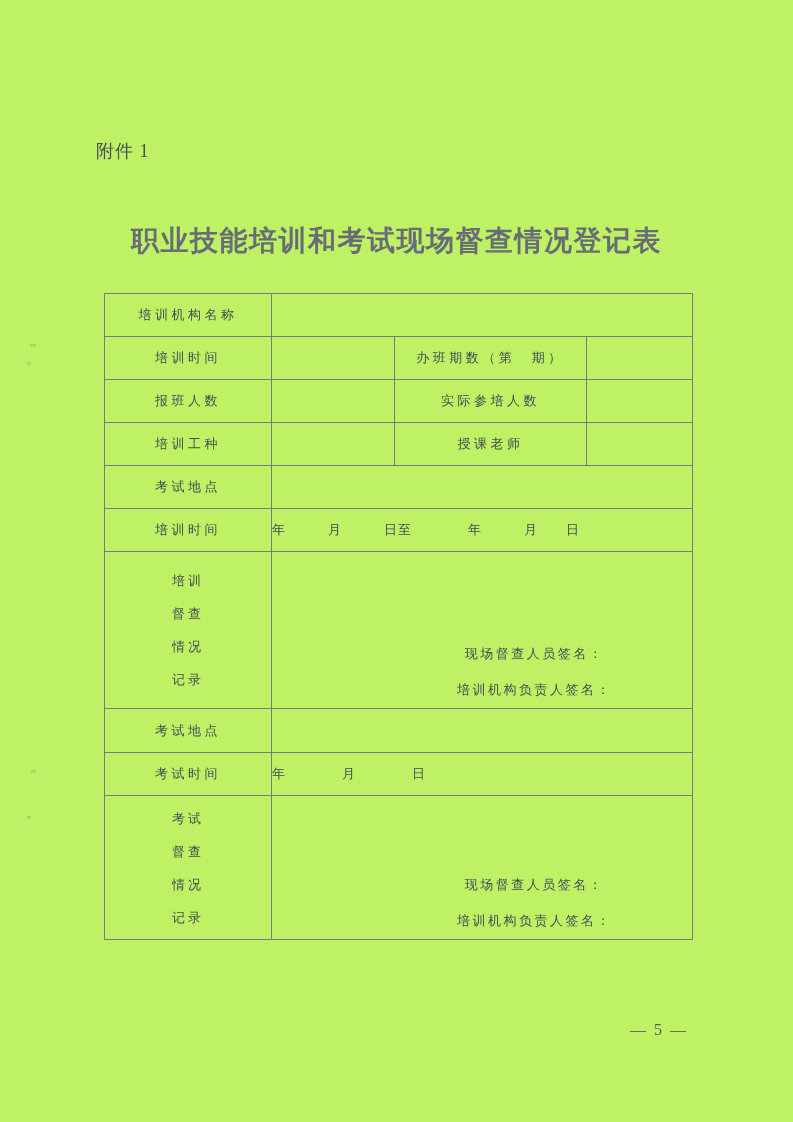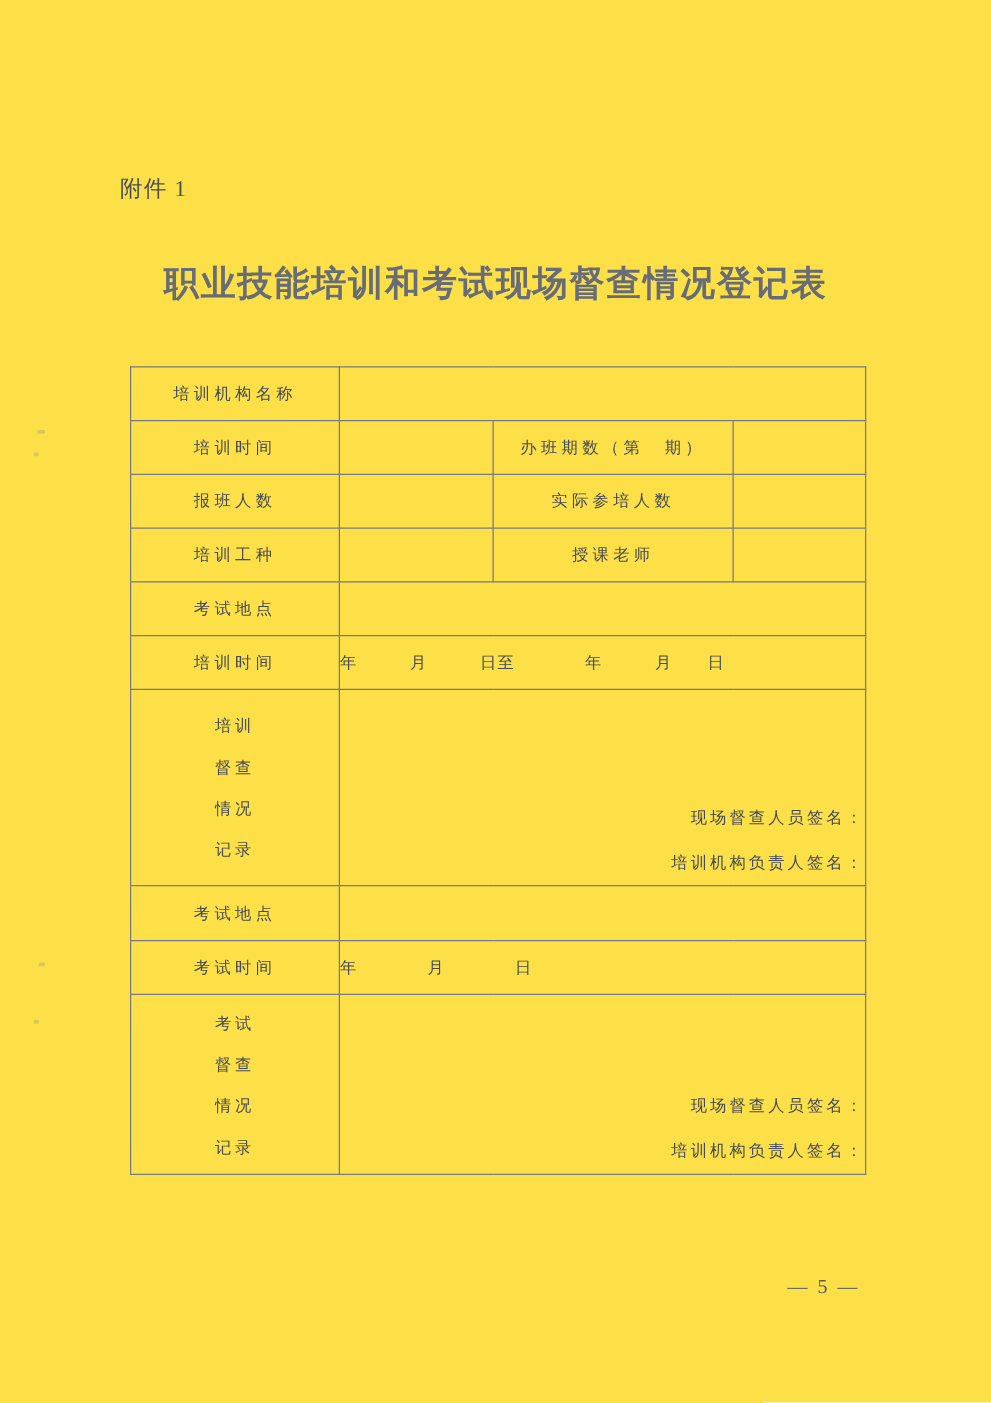--- a/index.html
+++ b/index.html
@@ -1,27 +1,27 @@
 <!DOCTYPE html>
 <html><head>
 <meta charset="utf-8">
 <style>
   html,body { margin:0; padding:0; background:#ffffff; }
   .page {
     position:relative; width:793px; height:1122px;
-    background:#fde047; overflow:hidden;
+    background:#bef264; overflow:hidden;
     font-family:"Liberation Serif","DejaVu Serif",serif;
     color:#454b55;
   }
   .attachment {
     position:absolute; left:96px; top:139px;
     font-size:18px; letter-spacing:1px; color:#484e58;
   }
   .doc-title {
-    position:absolute; left:0; right:0; top:208px; margin:0;
+    position:absolute; left:0; right:0; top:208px; margin:14px;
     text-align:center; font-size:28px; font-weight:bold;
     letter-spacing:1.5px; color:#676c76;
   }
   table.form-table {
     position:absolute; left:104px; top:293px; width:588px;
     border-collapse:collapse; table-layout:fixed;
   }
   table.form-table td {
     border:1.6px solid #767b83; padding:0;
     font-size:13px; color:#454b55; vertical-align:middle;
@@ -30,21 +30,21 @@
   tr.h43  { height:43px; }
   tr.h44  { height:44px; }
   tr.h147 { height:147px;margin-left:44px; }
   tr.h144 { height:144px; }
   td.lbl  { text-align:center; letter-spacing:3.5px; }
   td.val  { }
   td.time-cell { text-align:left; padding-left:28px; letter-spacing:1px;margin-left:44px; }
   td.time-cell2 { text-align:left; padding-left:205px; letter-spacing:1px; }
   td.multiline-lbl { text-align:center; letter-spacing:3px; }
   td.multiline-lbl .vline { line-height:33px; }
-  td.sig-cell { vertical-align:top; text-align:right; }
+  td.sig-cell { vertical-align:top; text-align:center; }
   td.sig-cell .sig { padding-left:105px; line-height:36px; letter-spacing:2.5px; }
   td.sig-cell.training { padding-top:84px; }
   td.sig-cell.exam     { padding-top:70px; }
   .page-number {
     position:absolute; left:630px; top:1021px;
     font-size:16px; letter-spacing:2px; color:#565b64;
   }
   .speck { position:absolute; background:rgba(130,134,140,0.28); border-radius:1px; }
 </style>
 </head>

